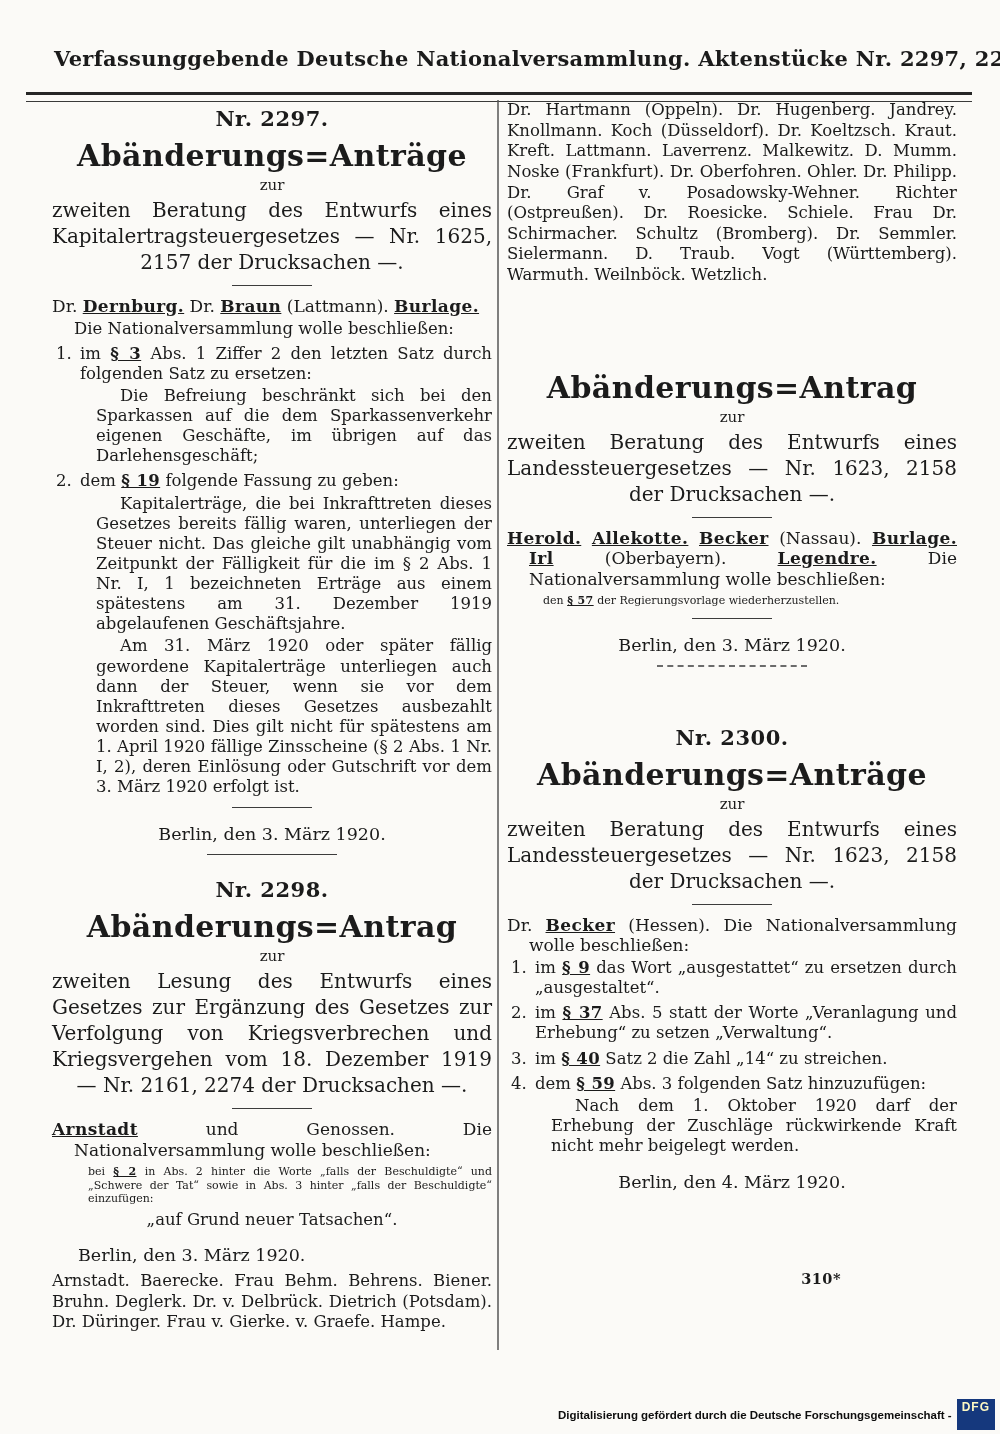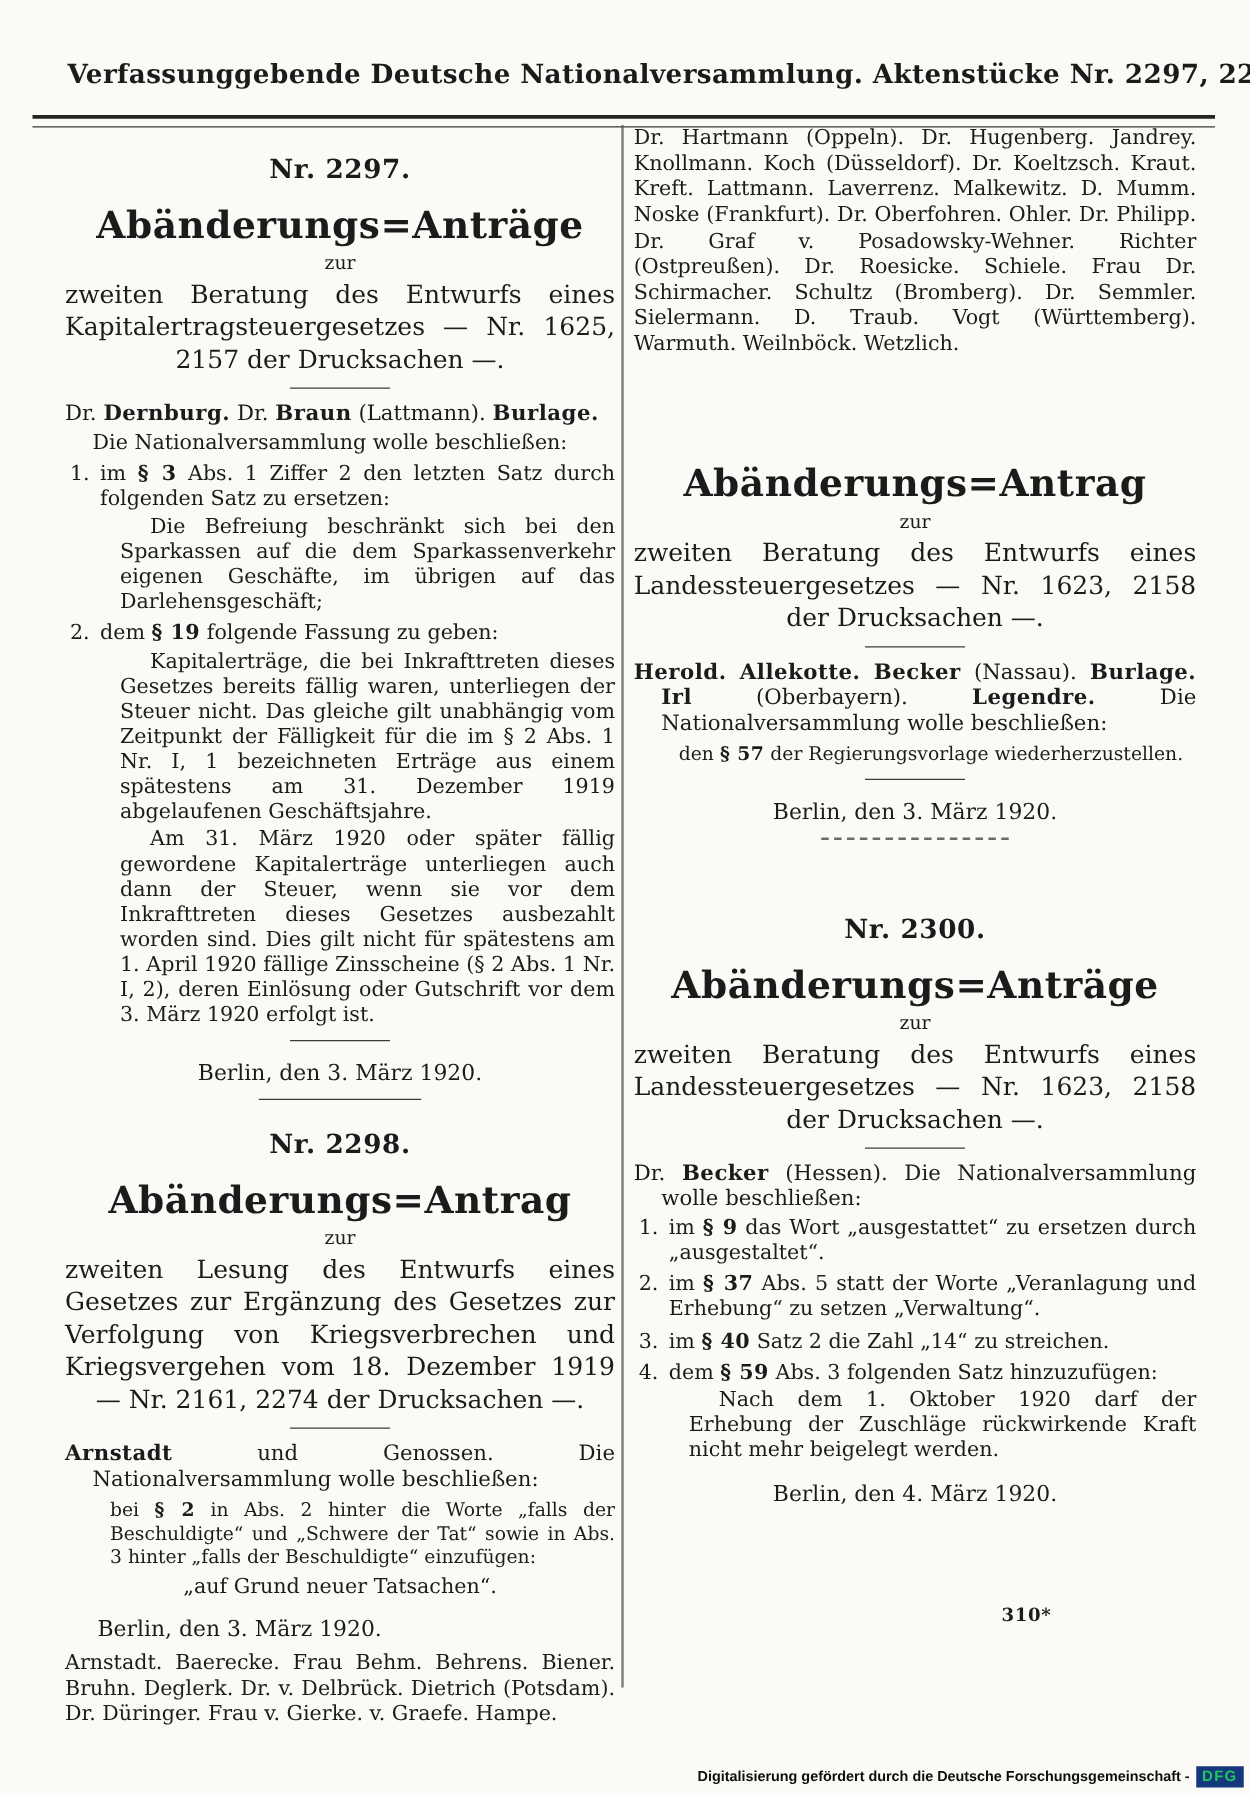--- a/index.html
+++ b/index.html
@@ -26,52 +26,52 @@
   .column-divider {
     position:absolute; left:497px; top:100px; height:1250px; width:2px;
     background:#565656; opacity:.75;
   }
   .col { position:absolute; }
   .col-left  { left:52px;  top:106px; width:440px; }
   .col-right { left:507px; top:100px; width:450px; }
 
   section { display:block; }
   .doc-number {
-    margin:16px; text-align:center;
+    margin:0; text-align:center;
     font-size:21px; font-weight:bold; letter-spacing:.5px;
   }
   .doc-title {
     margin:7px 0 3px; text-align:center;
     font-size:30px; font-weight:bold; letter-spacing:.4px;
   }
   .kicker { text-align:center; font-size:15px; margin-bottom:3px; }
   .subtitle {
     font-size:20px; line-height:1.3;
     text-align:justify; text-align-last:center;
     margin:2px 0 6px;
   }
   p { margin:0; }
-  .bold { font-weight:bold; letter-spacing:.4px; }
+  .bold { font-weight:bold; letter-spacing:.4px;text-decoration:underline; }
   .signers {
     font-size:17px; line-height:1.22; text-align:justify;
     margin-bottom:2px;
   }
   .signers-hang { padding-left:22px; text-indent:-22px; }
   .intro { font-size:16.5px; padding-left:22px; margin-bottom:6px; }
   .item {
     position:relative; padding-left:28px; margin-bottom:5px;
     font-size:16.5px; line-height:1.22; text-align:justify;
   }
   .item-num { position:absolute; left:4px; top:0; }
   .item-para {
     font-size:16.5px; line-height:1.22; text-align:justify;
     margin:2px 0 2px 16px; text-indent:24px;
   }
   .motion-block {
-    font-size:15px; line-height:1.25; text-align:justify;
+    font-size:11px; line-height:1.25; text-align:justify;
     padding-left:36px; margin:4px 0;
   }
   .quote-line { text-align:center; font-size:16.5px; margin:3px 0 6px; }
   .dateline { text-align:center; font-size:17.5px; margin:16px 0 6px; }
   .dateline-left { text-align:left; padding-left:26px; }
   .names-para { font-size:16.5px; line-height:1.25; text-align:justify; }
   .rule-short  { width:80px;  border-top:1.5px solid #3c3c3c; margin:10px auto; }
   .rule-med    { width:130px; border-top:1.5px solid #3c3c3c; margin:10px auto; }
   .rule-dashed { width:150px; border-top:2px dashed #6b6b6b; margin:10px auto; }
   .s2298-wrap { margin-top:22px; }
@@ -81,22 +81,22 @@
     text-align:right; padding-right:116px; margin-top:78px;
     font-weight:bold; font-size:14.5px; letter-spacing:.5px;
   }
   .dfg-footer {
     position:absolute; right:5px; bottom:4px;
     display:flex; align-items:center; gap:5px;
     font-family:"Liberation Sans", sans-serif;
     font-size:11.5px; font-weight:bold; color:#0d0d0d;
   }
   .dfg-logo {
-    background:#15387d; color:#22c55e;
-    padding:1px 5px 2px; font-size:12px; font-weight:bold; letter-spacing:1px;
+    background:#15387d; color:#fef9c3;
+    padding:1px 5px 16px; font-size:12px; font-weight:bold; letter-spacing:1px;
   }
 </style>
 </head>
 <body>
 
 <div class="page-header">
   <div class="header-title">Verfassunggebende Deutsche Nationalversammlung. Aktenstücke Nr. 2297, 2298, 2299, 2300.</div>
 
 </div>
 <div class="header-rule"></div>

